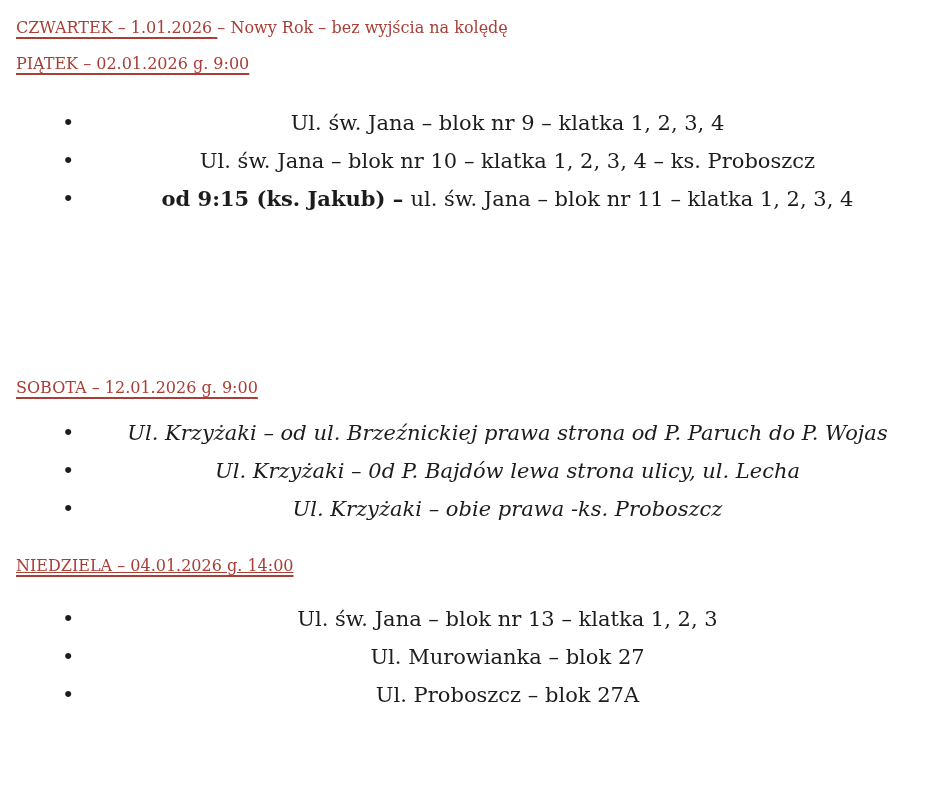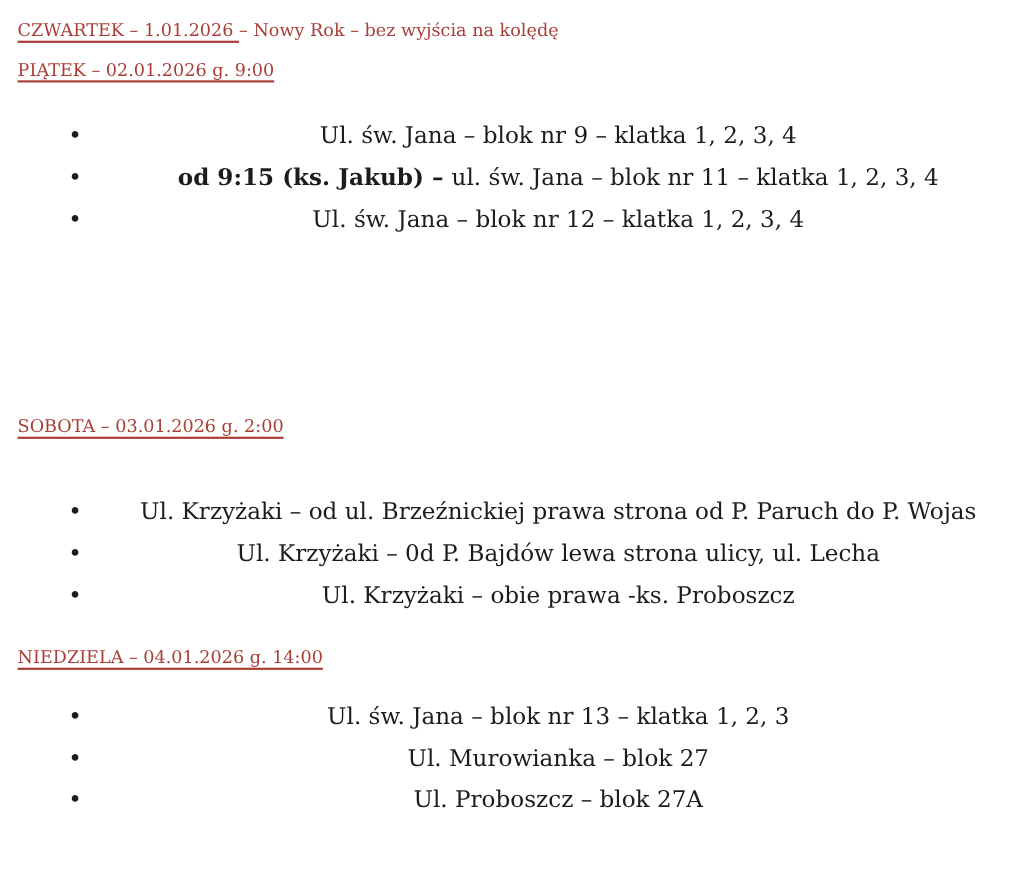--- a/index.html
+++ b/index.html
@@ -44,40 +44,40 @@
   ul.schedule li::before{
     content:"\2022";
     position:absolute;
     left:46px;
     top:0;
     color:var(--ink);
   }
   .bold{font-weight:bold;}
   #ul-piatek{margin-top:22px;}
   #h-sobota{margin-top:152px;}
-  #ul-sobota{margin-top:40px;}
-  #h-niedziela{margin-top:20px;}
+  #ul-sobota{margin-top:8px;font-style:italic;}
+  #h-niedziela{margin-top:20px;text-decoration:underline;}
   #ul-niedziela{margin-top:16px;}
 </style>
 </head>
 <body>
 
 <div>
 
   <p class="heading"><span class="u">CZWARTEK – 1.01.2026&nbsp;</span><span>– Nowy Rok – bez wyjścia na kolędę</span></p>
 
   <p class="heading"><span class="u">PIĄTEK – 02.01.2026 g. 9:00</span></p>
 
   <ul class="schedule" id="ul-piatek">
     <li><span>Ul. św. Jana – blok nr 9 – klatka 1, 2, 3, 4</span></li>
+    <li><span>Ul. św. Jana – blok nr 10 – klatka 1, 2, 3, 4 – ks. Proboszcz</span></li>
     <li><span class="bold">od 9:15 (ks. Jakub) – </span><span>ul. św. Jana – blok nr 11 – klatka 1, 2, 3, 4</span></li>
-    <li><span>Ul. św. Jana – blok nr 12 – klatka 1, 2, 3, 4</span></li>
   </ul>
 
-  <p class="heading" id="h-sobota"><span class="u">SOBOTA – 03.01.2026 g. 2:00</span></p>
+  <p class="heading" id="h-sobota"><span class="u">SOBOTA – 12.01.2026 g. 9:00</span></p>
 
   <ul class="schedule" id="ul-sobota">
     <li><span>Ul. Krzyżaki – od ul. Brzeźnickiej prawa strona od P. Paruch do P. Wojas</span></li>
     <li><span>Ul. Krzyżaki – 0d P. Bajdów lewa strona ulicy, ul. Lecha</span></li>
     <li><span>Ul. Krzyżaki – obie prawa -ks. Proboszcz</span></li>
   </ul>
 
   <p class="heading" id="h-niedziela"><span class="u">NIEDZIELA – 04.01.2026 g. 14:00</span></p>
 
   <ul class="schedule" id="ul-niedziela">

